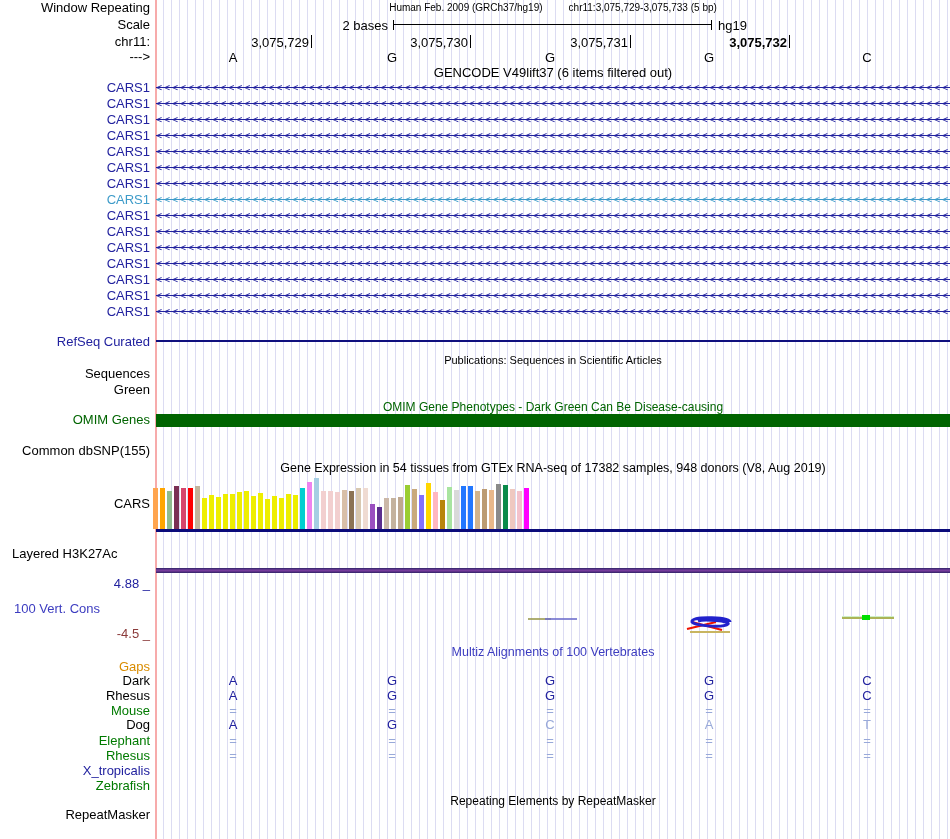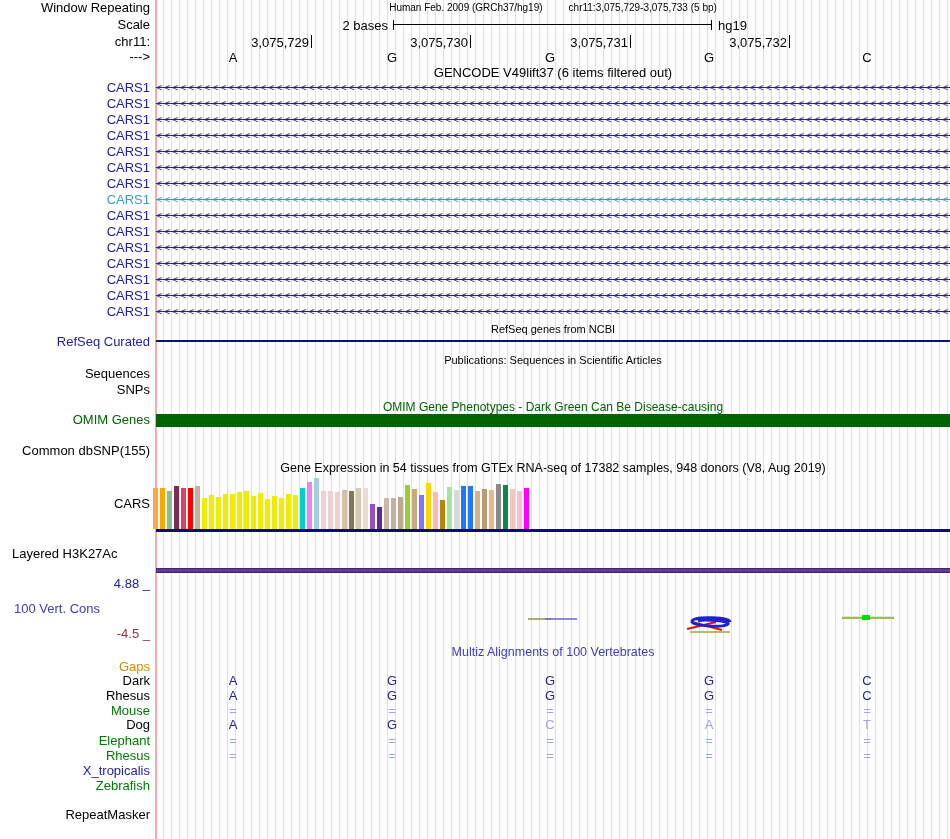--- a/index.html
+++ b/index.html
@@ -66,21 +66,21 @@
   <div class="abs" style="top:18px;left:718px;font-size:13px">hg19</div>
 
   <div class="lbl" style="top:35px">chr11:</div>
   <div id="coordsRow">
       <div class="coordnum" style="top: 35px; left: 219px; width: 90px;">3,075,729</div>
       <div class="tick" style="top: 35px; left: 311px;"></div>
       <div class="coordnum" style="top: 35px; left: 378px; width: 90px;">3,075,730</div>
       <div class="tick" style="top: 35px; left: 470px;"></div>
       <div class="coordnum" style="top: 35px; left: 538px; width: 90px;">3,075,731</div>
       <div class="tick" style="top: 35px; left: 630px;"></div>
-      <div class="coordnum" style="top: 35px; left: 697px; width: 90px;">3,075,732</div>
+      <div class="coordnum" style="top: 35px; left: 697px; width: 90px; font-weight: bold;">3,075,732</div>
       <div class="tick" style="top: 35px; left: 789px;"></div>
     </div>
 
   <div class="lbl" style="top:50px">---&gt;</div>
   <div id="basesRow">
       <div class="baseletter" style="top: 50px; left: 233px;">A</div>
       <div class="baseletter" style="top: 50px; left: 392px;">G</div>
       <div class="baseletter" style="top: 50px; left: 550px;">G</div>
       <div class="baseletter" style="top: 50px; left: 709px;">G</div>
       <div class="baseletter" style="top: 50px; left: 867px;">C</div>
@@ -158,27 +158,26 @@
         <div class="geneline" style="background: rgb(34, 34, 159);"></div>
         <div class="chev" style="color: rgb(34, 34, 159);">&lt;&lt;&lt;&lt;&lt;&lt;&lt;&lt;&lt;&lt;&lt;&lt;&lt;&lt;&lt;&lt;&lt;&lt;&lt;&lt;&lt;&lt;&lt;&lt;&lt;&lt;&lt;&lt;&lt;&lt;&lt;&lt;&lt;&lt;&lt;&lt;&lt;&lt;&lt;&lt;&lt;&lt;&lt;&lt;&lt;&lt;&lt;&lt;&lt;&lt;&lt;&lt;&lt;&lt;&lt;&lt;&lt;&lt;&lt;&lt;&lt;&lt;&lt;&lt;&lt;&lt;&lt;&lt;&lt;&lt;&lt;&lt;&lt;&lt;&lt;&lt;&lt;&lt;&lt;&lt;&lt;&lt;&lt;&lt;&lt;&lt;&lt;&lt;&lt;&lt;&lt;&lt;&lt;&lt;&lt;&lt;&lt;&lt;&lt;&lt;</div>
       </div>
       <div class="lbl" style="top: 305px; color: rgb(34, 34, 159);">CARS1</div>
       <div class="generow" style="top: 305px;">
         <div class="geneline" style="background: rgb(34, 34, 159);"></div>
         <div class="chev" style="color: rgb(34, 34, 159);">&lt;&lt;&lt;&lt;&lt;&lt;&lt;&lt;&lt;&lt;&lt;&lt;&lt;&lt;&lt;&lt;&lt;&lt;&lt;&lt;&lt;&lt;&lt;&lt;&lt;&lt;&lt;&lt;&lt;&lt;&lt;&lt;&lt;&lt;&lt;&lt;&lt;&lt;&lt;&lt;&lt;&lt;&lt;&lt;&lt;&lt;&lt;&lt;&lt;&lt;&lt;&lt;&lt;&lt;&lt;&lt;&lt;&lt;&lt;&lt;&lt;&lt;&lt;&lt;&lt;&lt;&lt;&lt;&lt;&lt;&lt;&lt;&lt;&lt;&lt;&lt;&lt;&lt;&lt;&lt;&lt;&lt;&lt;&lt;&lt;&lt;&lt;&lt;&lt;&lt;&lt;&lt;&lt;&lt;&lt;&lt;&lt;&lt;&lt;&lt;</div>
       </div>
     </div>
 
-  <div class="ctr small" style="top:322px">RefSeq genes from NCBI</div>
   <div class="lbl navy" style="top:335px">RefSeq Curated</div>
   <div class="hline" style="top:340px;height:2px;background:var(--line-navy)"></div>
 
   <div class="ctr small" style="top:353px">Publications: Sequences in Scientific Articles</div>
   <div class="lbl" style="top:367px">Sequences</div>
-  <div class="lbl" style="top:383px">SNPs</div>
+  <div class="lbl" style="top:383px">Green</div>
 
   <div class="ctr green" style="top:400px;font-size:12px">OMIM Gene Phenotypes - Dark Green Can Be Disease-causing</div>
   <div class="lbl green" style="top:413px">OMIM Genes</div>
   <div class="omimbar"></div>
 
   <div class="lbl" style="top:444px">Common dbSNP(155)</div>
 
   <div class="ctr" style="top:461px">Gene Expression in 54 tissues from GTEx RNA-seq of 17382 samples, 948 donors (V8, Aug 2019)</div>
   <div class="lbl" style="top:497px">CARS</div>
   <div id="gtexBars">
@@ -297,15 +296,16 @@
       <div class="lbl" style="top: 749px; color: rgb(0, 122, 0);">Rhesus</div>
       <div class="mzcell" style="top: 749px; left: 233px; color: rgb(152, 169, 217);">=</div>
       <div class="mzcell" style="top: 749px; left: 392px; color: rgb(152, 169, 217);">=</div>
       <div class="mzcell" style="top: 749px; left: 550px; color: rgb(152, 169, 217);">=</div>
       <div class="mzcell" style="top: 749px; left: 709px; color: rgb(152, 169, 217);">=</div>
       <div class="mzcell" style="top: 749px; left: 867px; color: rgb(152, 169, 217);">=</div>
       <div class="lbl" style="top: 764px; color: rgb(34, 34, 159);">X_tropicalis</div>
       <div class="lbl" style="top: 779px; color: rgb(0, 122, 0);">Zebrafish</div>
     </div>
 
+  <div class="ctr" style="top:794px;font-size:12px">Repeating Elements by RepeatMasker</div>
   <div class="lbl" style="top:808px">RepeatMasker</div>
 
 </div>
 
 </body></html>

